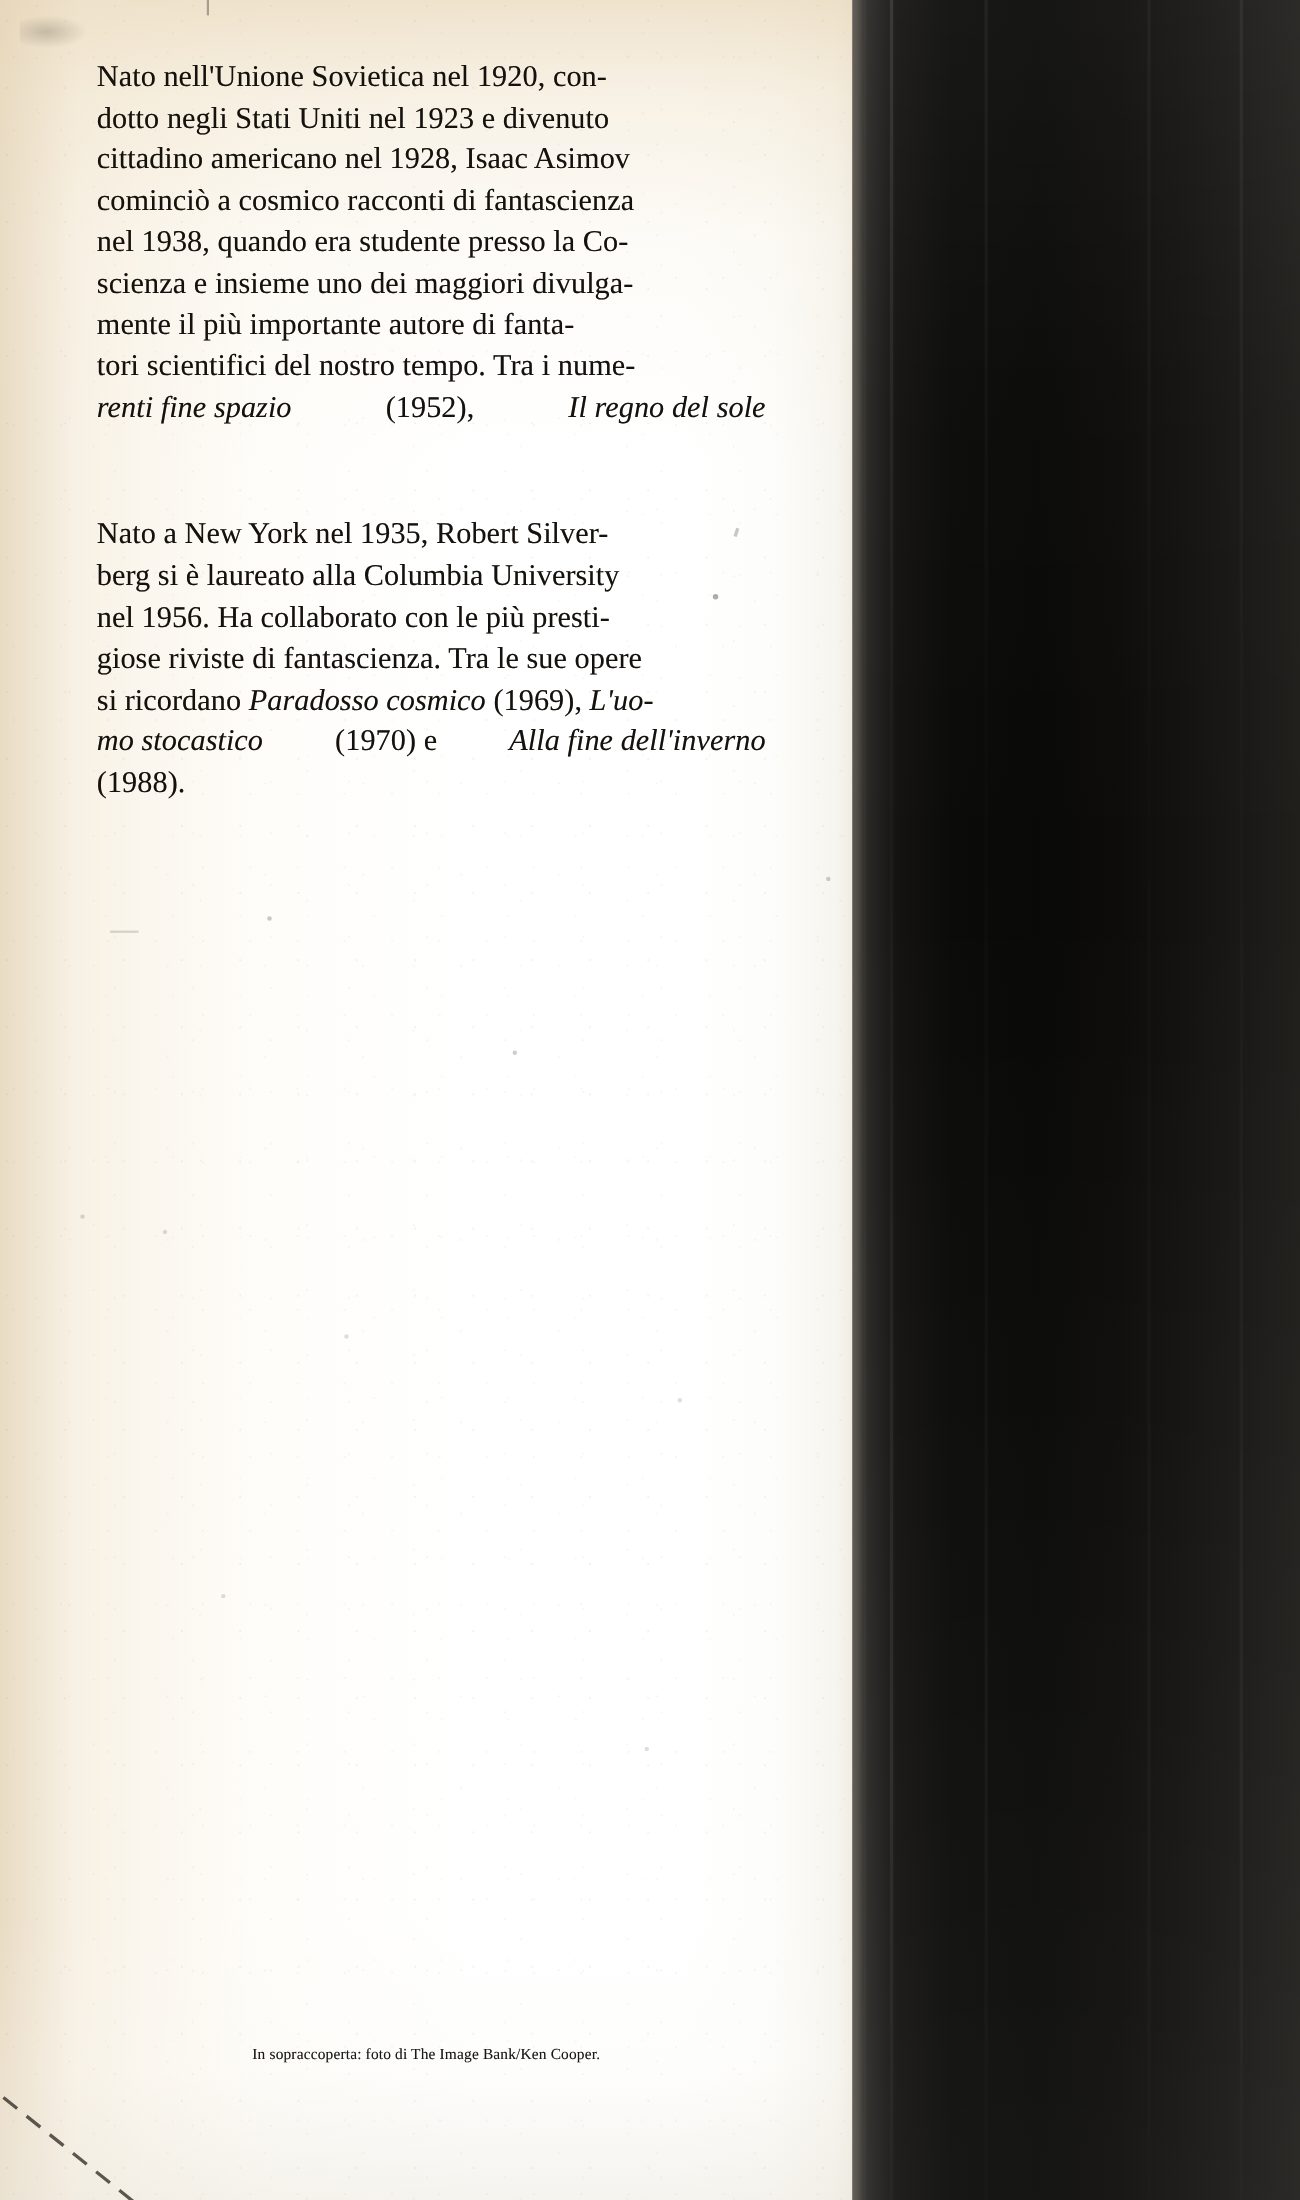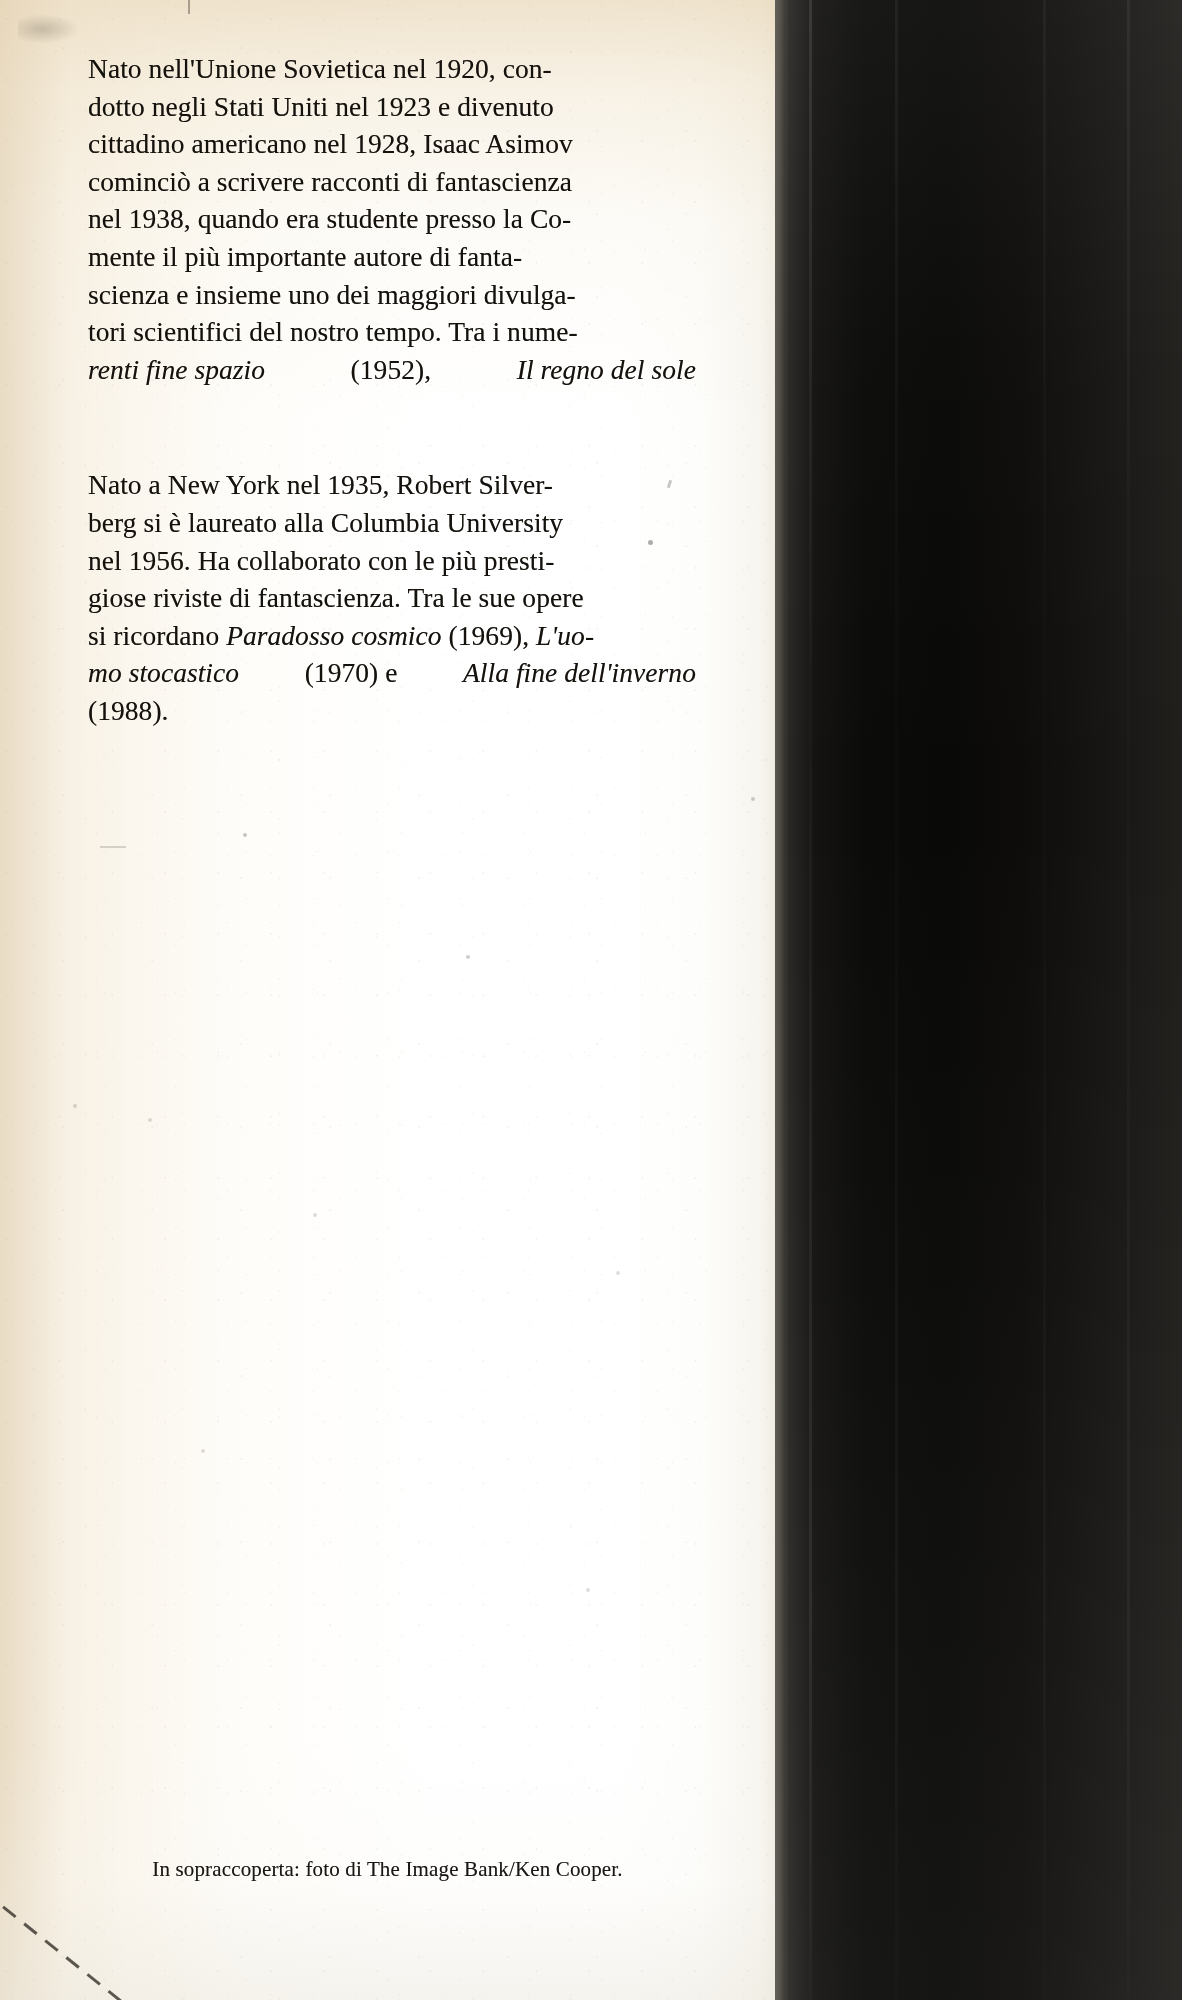--- a/index.html
+++ b/index.html
@@ -170,21 +170,21 @@
     height: 78px;
   }
 
   
   .credit {
     position: absolute;
     left: 0;
     top: 1855px;
     width: 775px;
     text-align: center;
-    font-size: 21px;
+    font-size: 14px;
     line-height: 28px;
     color: #1a1714;
     letter-spacing: 0.15px;
     text-shadow: 0 0 0.4px rgba(30,26,20,0.4);
   }
 
   
   .scan-mark {
     position: absolute;
     background: rgba(60,55,45,0.55);
@@ -249,30 +249,30 @@
       <span class="ln just">
           <span>Nato nell'Unione Sovietica nel 1920, con-</span>
         </span>
       <span class="ln just">
           <span>dotto negli Stati Uniti nel 1923 e divenuto</span>
         </span>
       <span class="ln just">
           <span>cittadino americano nel 1928, Isaac Asimov</span>
         </span>
       <span class="ln just">
-          <span>cominciò a scrivere racconti di fantascienza</span>
+          <span>cominciò a cosmico racconti di fantascienza</span>
         </span>
       <span class="ln just">
           <span>nel 1938, quando era studente presso la Co-</span>
         </span>
       <span class="ln just">
+          <span>scienza e insieme uno dei maggiori divulga-</span>
+        </span>
+      <span class="ln just">
           <span>mente il più importante autore di fanta-</span>
-        </span>
-      <span class="ln just">
-          <span>scienza e insieme uno dei maggiori divulga-</span>
         </span>
       <span class="ln just">
           <span>tori scientifici del nostro tempo. Tra i nume-</span>
         </span>
       <span class="ln just">
           <span class="it">renti fine spazio</span>
           <span> (1952), </span>
           <span class="it">Il regno del sole</span>
         </span>
     </p>

